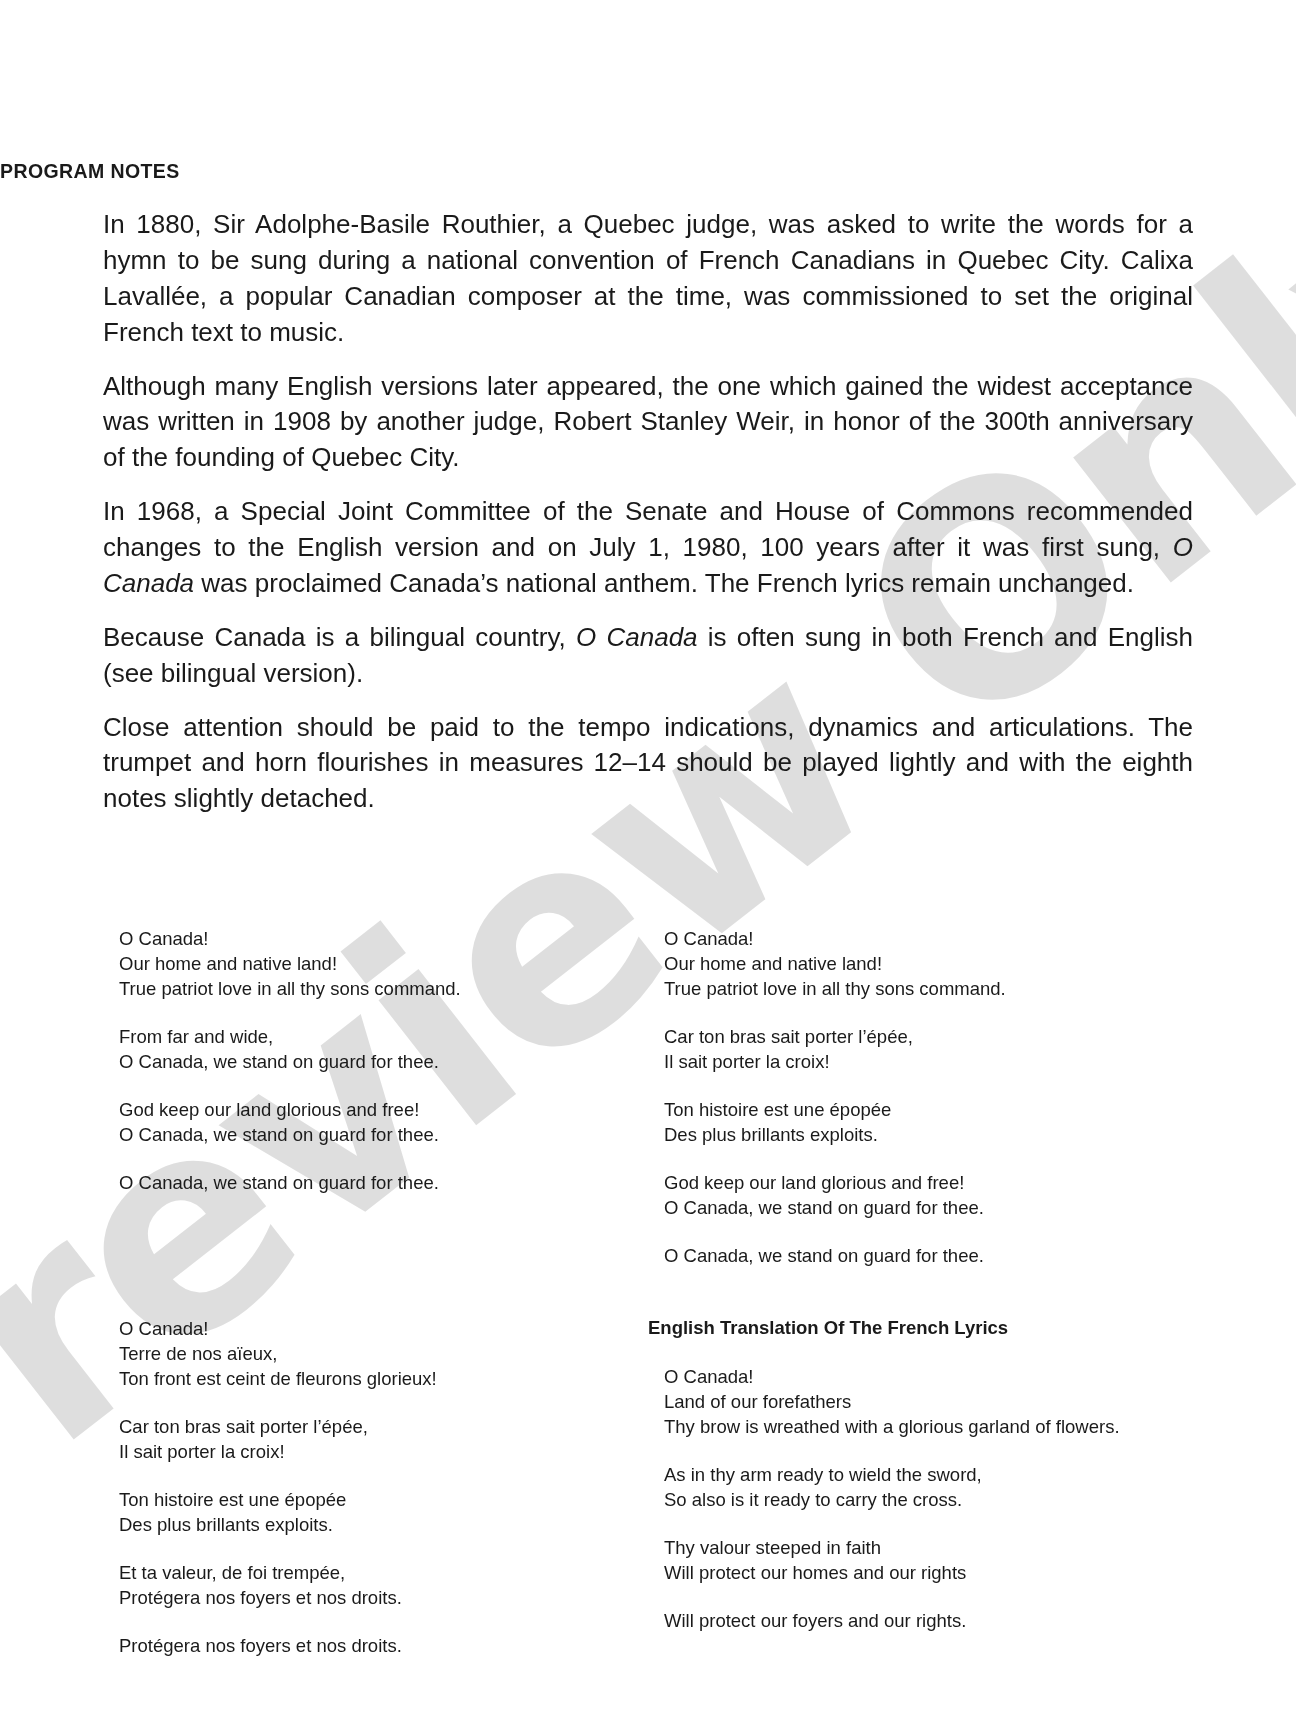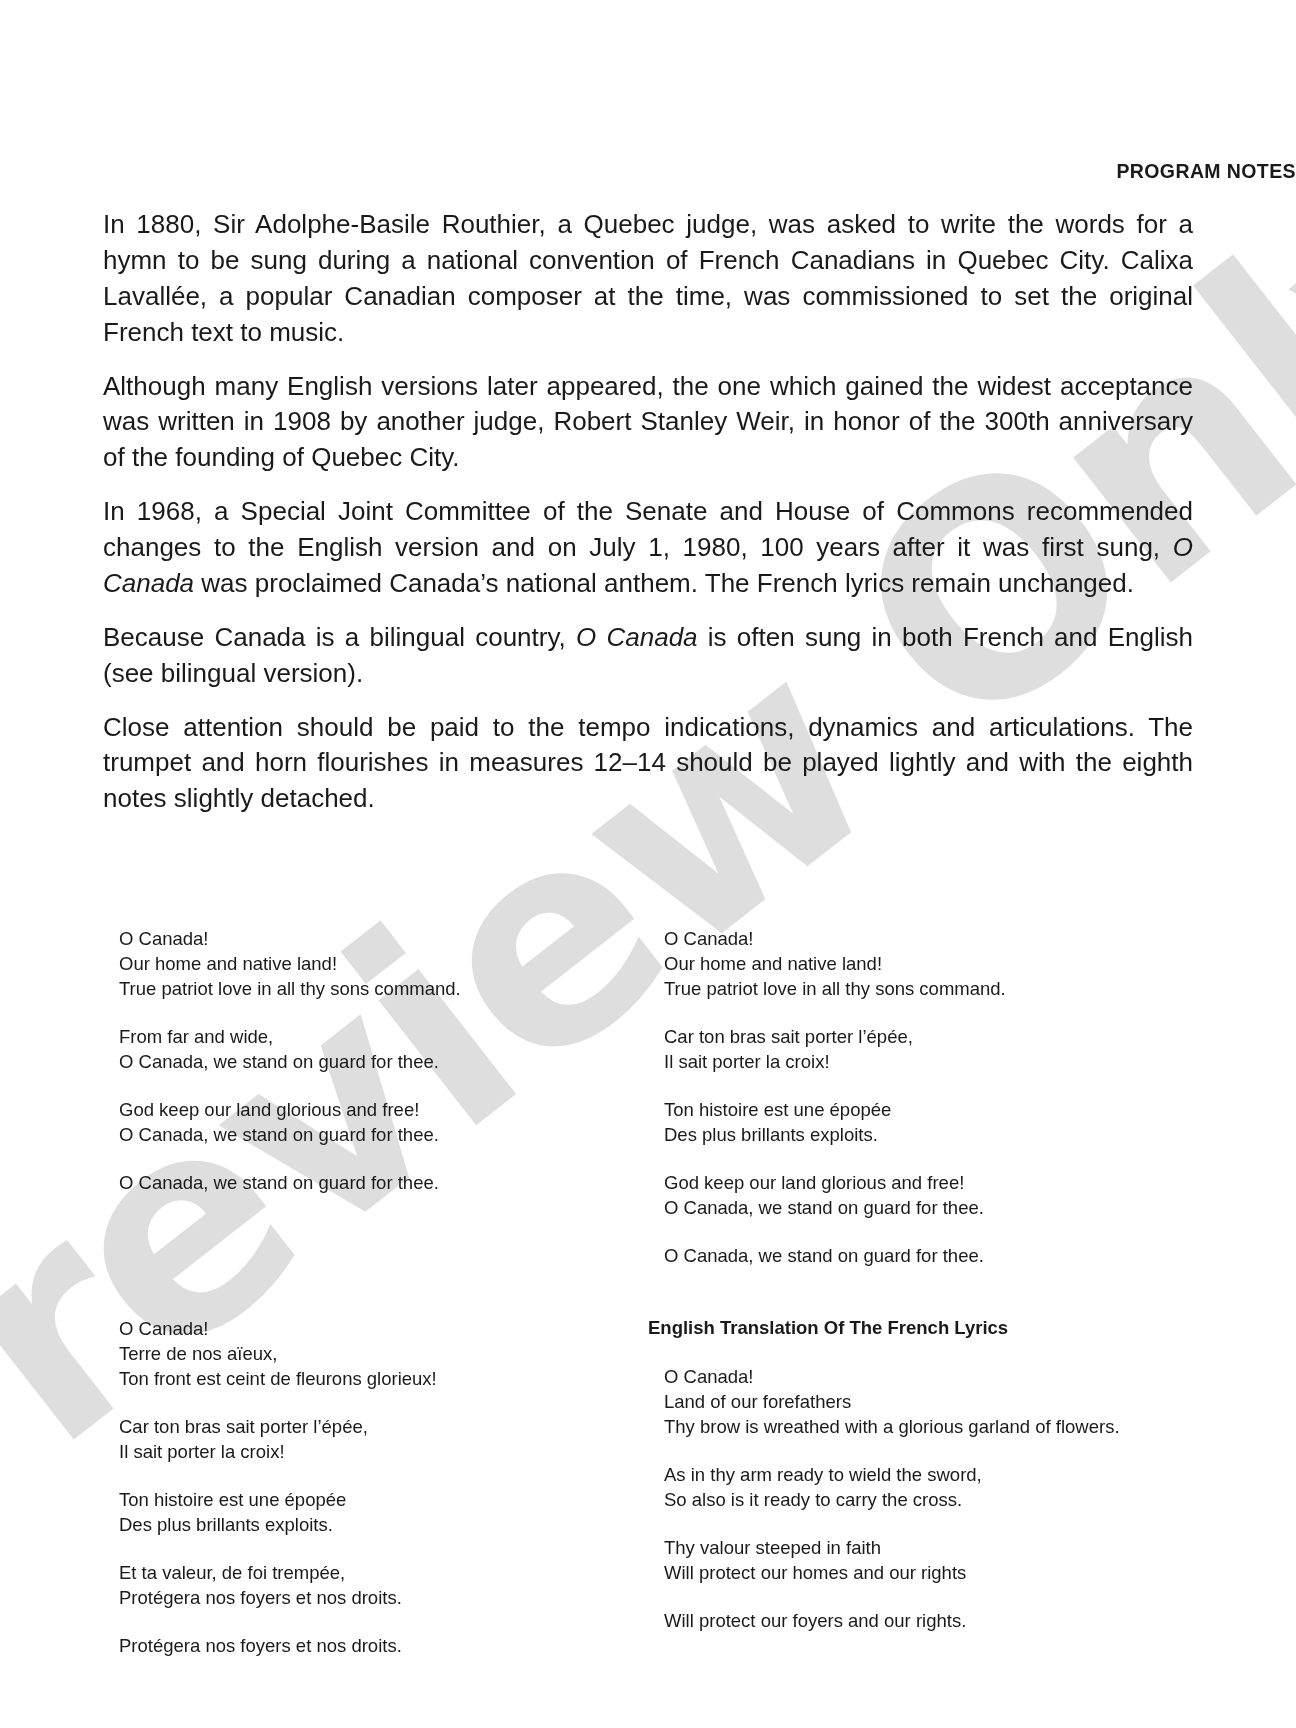--- a/index.html
+++ b/index.html
@@ -41,21 +41,21 @@
     color: rgba(0, 0, 0, 0.13);
     white-space: nowrap;
     letter-spacing: -6px;
   }
   .content {
     position: relative;
     z-index: 10;
     padding: 0;
   }
   .notes-title {
-    text-align: right;
+    text-align: left;
     font-weight: bold;
     font-size: 19.5px;
     letter-spacing: 0.4px;
     margin: 0;
     padding-top: 160px;
   }
   .notes-body {
     margin: 0 auto;
     width: 1090px;
     padding-top: 24px;

